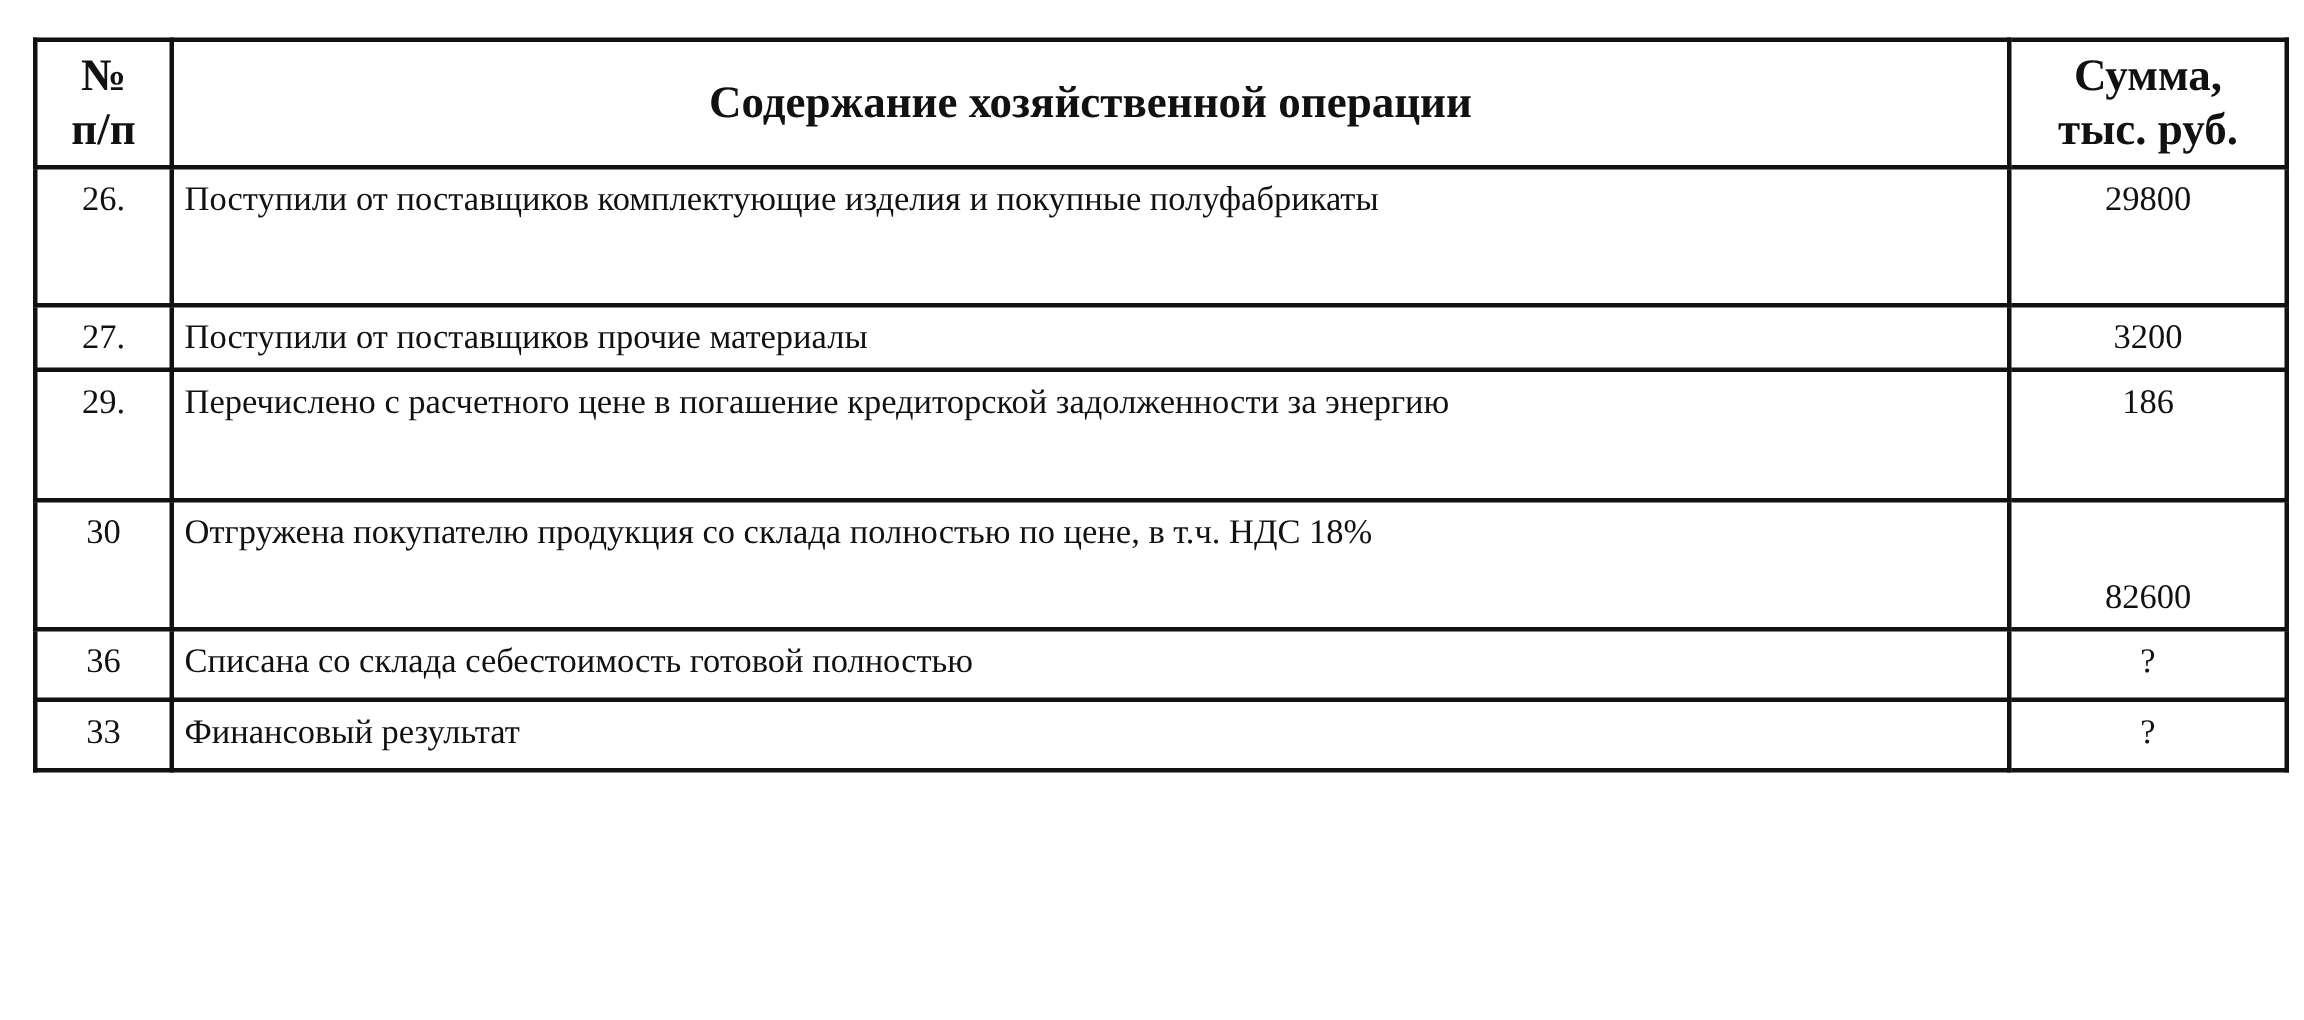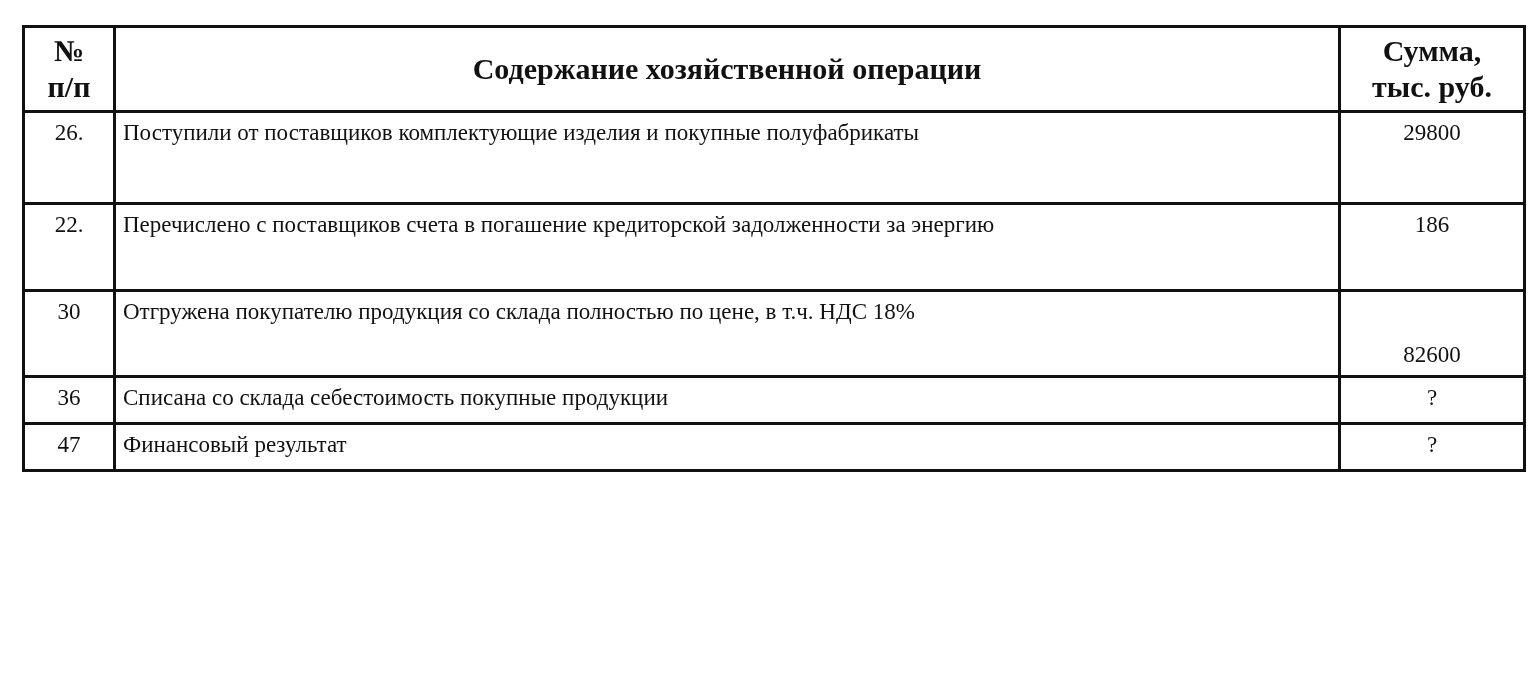--- a/index.html
+++ b/index.html
@@ -37,34 +37,39 @@
     <th>
       <div>Сумма,</div>
       <div>тыс. руб.</div>
     </th>
   </tr>
   <tr style="height:92px">
     <td class="num">26.</td>
     <td class="desc">Поступили от поставщиков комплектующие изделия и покупные полуфабрикаты</td>
     <td class="sum">29800</td>
   </tr>
+  <tr style="height:43px">
+    <td class="num">27.</td>
+    <td class="desc">Поступили от поставщиков прочие материалы</td>
+    <td class="sum">3200</td>
+  </tr>
   <tr style="height:87px">
-    <td class="num">22.</td>
-    <td class="desc">Перечислено с поставщиков счета в погашение кредиторской задолженности за энергию</td>
+    <td class="num">29.</td>
+    <td class="desc">Перечислено с расчетного цене в погашение кредиторской задолженности за энергию</td>
     <td class="sum">186</td>
   </tr>
   <tr style="height:86px">
     <td class="num">30</td>
     <td class="desc">Отгружена покупателю продукция со склада полностью по цене, в т.ч. НДС 18%</td>
     <td class="sum bottom">82600</td>
   </tr>
   <tr style="height:47px">
     <td class="num">36</td>
-    <td class="desc">Списана со склада себестоимость покупные продукции</td>
+    <td class="desc">Списана со склада себестоимость готовой полностью</td>
     <td class="sum">?</td>
   </tr>
   <tr style="height:47px">
-    <td class="num">47</td>
+    <td class="num">33</td>
     <td class="desc">Финансовый результат</td>
     <td class="sum">?</td>
   </tr>
 </tbody>
   </table>
 
 </body></html>

